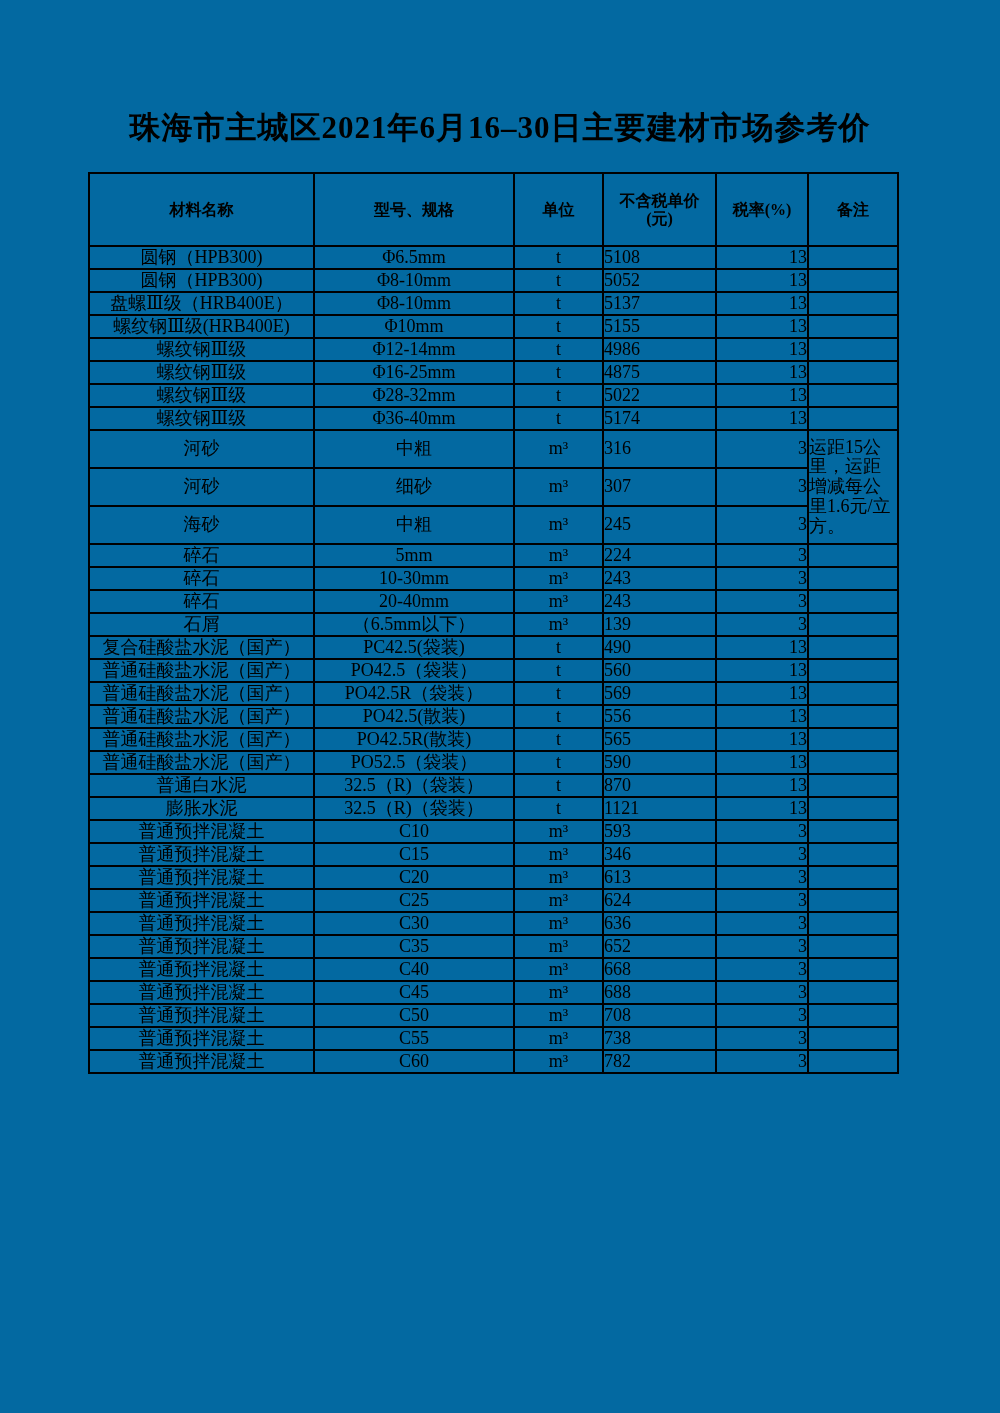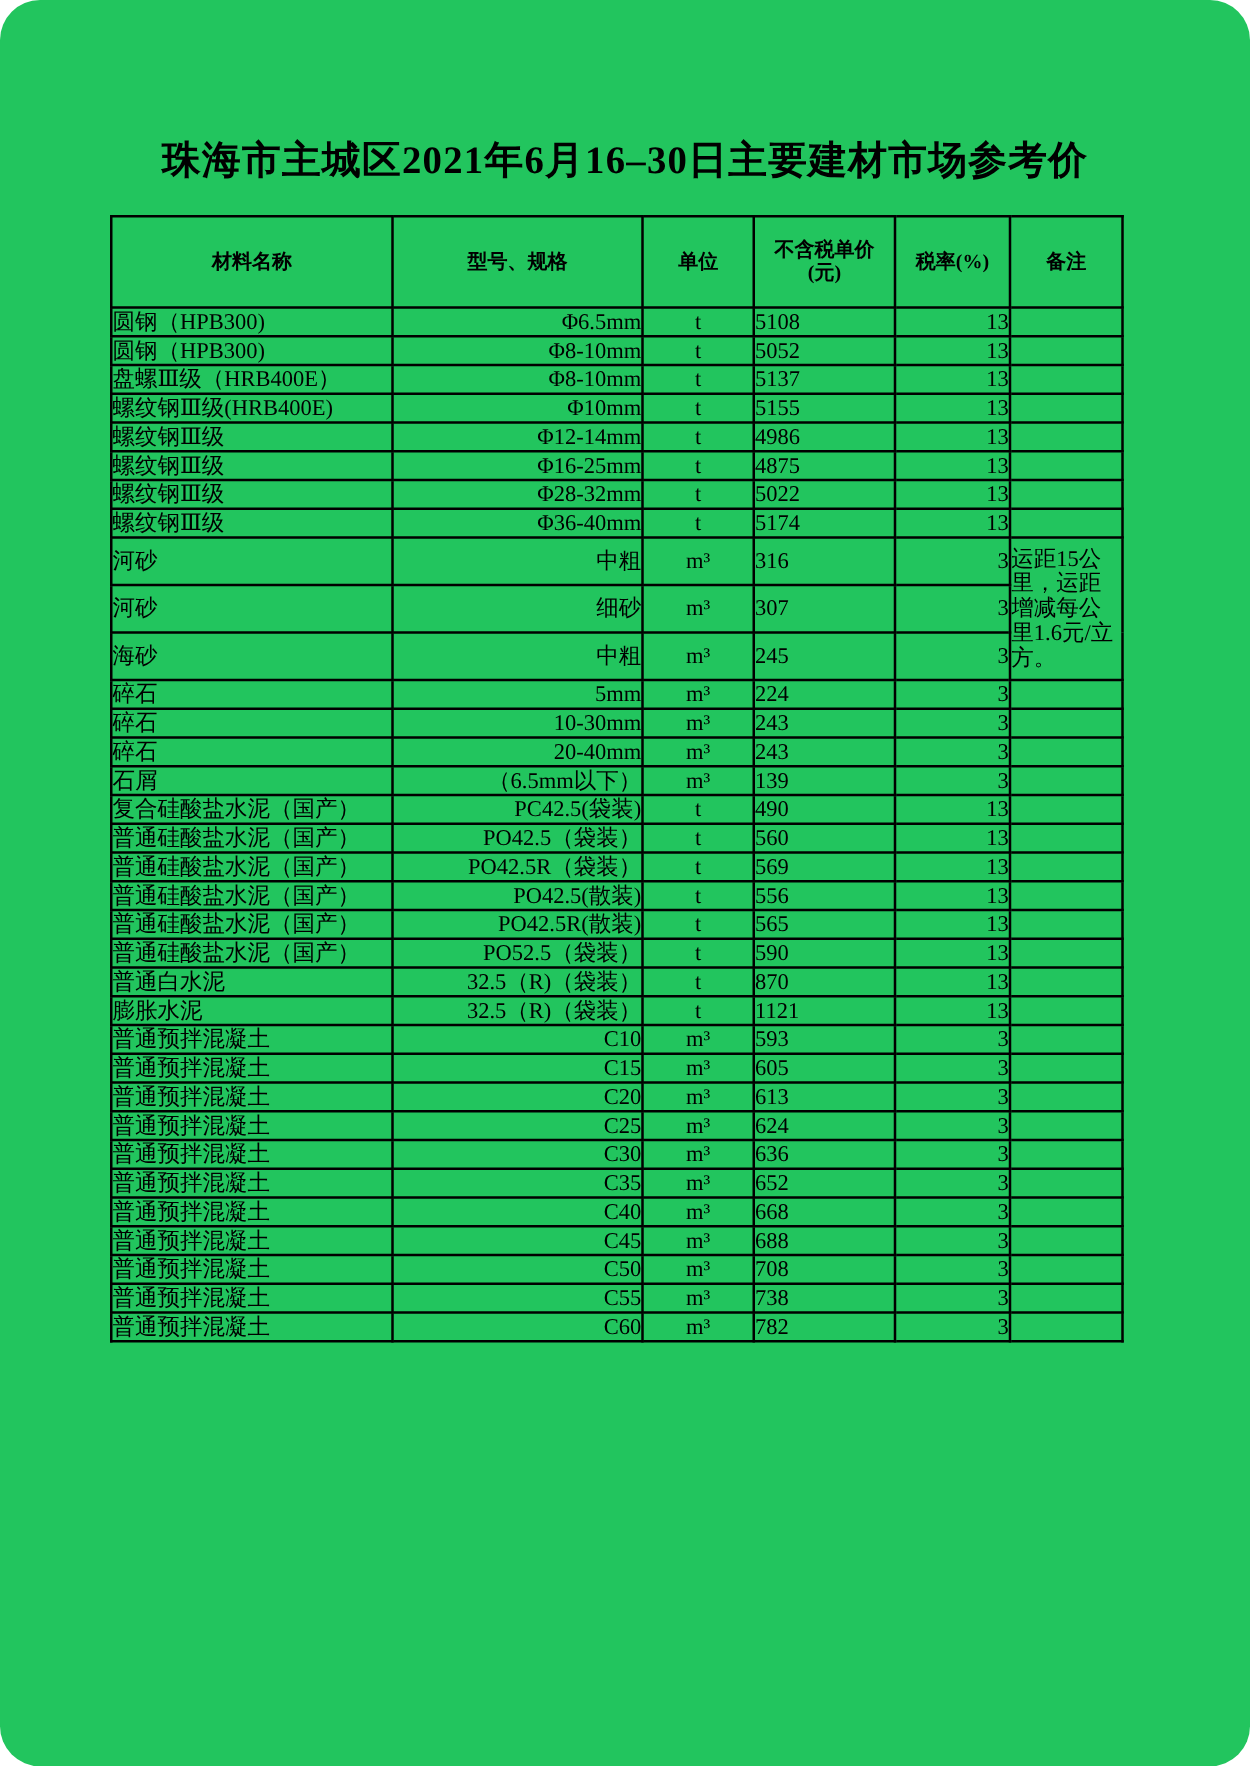--- a/index.html
+++ b/index.html
@@ -1,24 +1,23 @@
 <!DOCTYPE html>
 <html><head>
 <meta charset="utf-8">
 <style>
   html, body { margin: 0; padding: 0; background: #ffffff; }
   .page {
     position: relative;
     width: 1000px;
     height: 1413px;
-    background: #22c55e;
+    background: #0369a1;
     color: #000000;
     font-family: "Liberation Serif", "DejaVu Serif", serif;
     overflow: hidden;
-    border-radius: 32px;
   }
   .doc-title {
     position: absolute;
     top: 108px;
     left: 0;
     width: 100%;
     text-align: center;
     font-size: 31px;
     font-weight: bold;
     letter-spacing: 1px;
@@ -46,22 +45,22 @@
     text-align: center;
     white-space: pre-line;
     padding: 0;
   }
   .price-table td {
     height: 21px;
     font-size: 18px;
     padding: 0;
   }
   tr.tall td { height: 36px; margin-top: 26px; }
-  .col-name  { }
-  .col-spec  { text-align: right; padding-left: 3px; }
+  .col-name  { text-align: center; }
+  .col-spec  { text-align: center; padding-left: 3px; }
   .col-unit  { text-align: center; }
   .col-price { text-align: left; }
   .col-tax   { text-align: right; }
   .col-remark { text-align: left; }
   .remark-merged {
     vertical-align: top;
     font-size: 17px;
     line-height: 22px;
     padding: 1px 1px 0 3px;
     text-align: left;
@@ -282,21 +281,21 @@
           <td class="col-spec">C10</td>
           <td class="col-unit">m³</td>
           <td class="col-price">593</td>
           <td class="col-tax">3</td>
           <td class="col-remark"></td>
         </tr>
         <tr>
           <td class="col-name">普通预拌混凝土</td>
           <td class="col-spec">C15</td>
           <td class="col-unit">m³</td>
-          <td class="col-price">605</td>
+          <td class="col-price">346</td>
           <td class="col-tax">3</td>
           <td class="col-remark"></td>
         </tr>
         <tr>
           <td class="col-name">普通预拌混凝土</td>
           <td class="col-spec">C20</td>
           <td class="col-unit">m³</td>
           <td class="col-price">613</td>
           <td class="col-tax">3</td>
           <td class="col-remark"></td>

